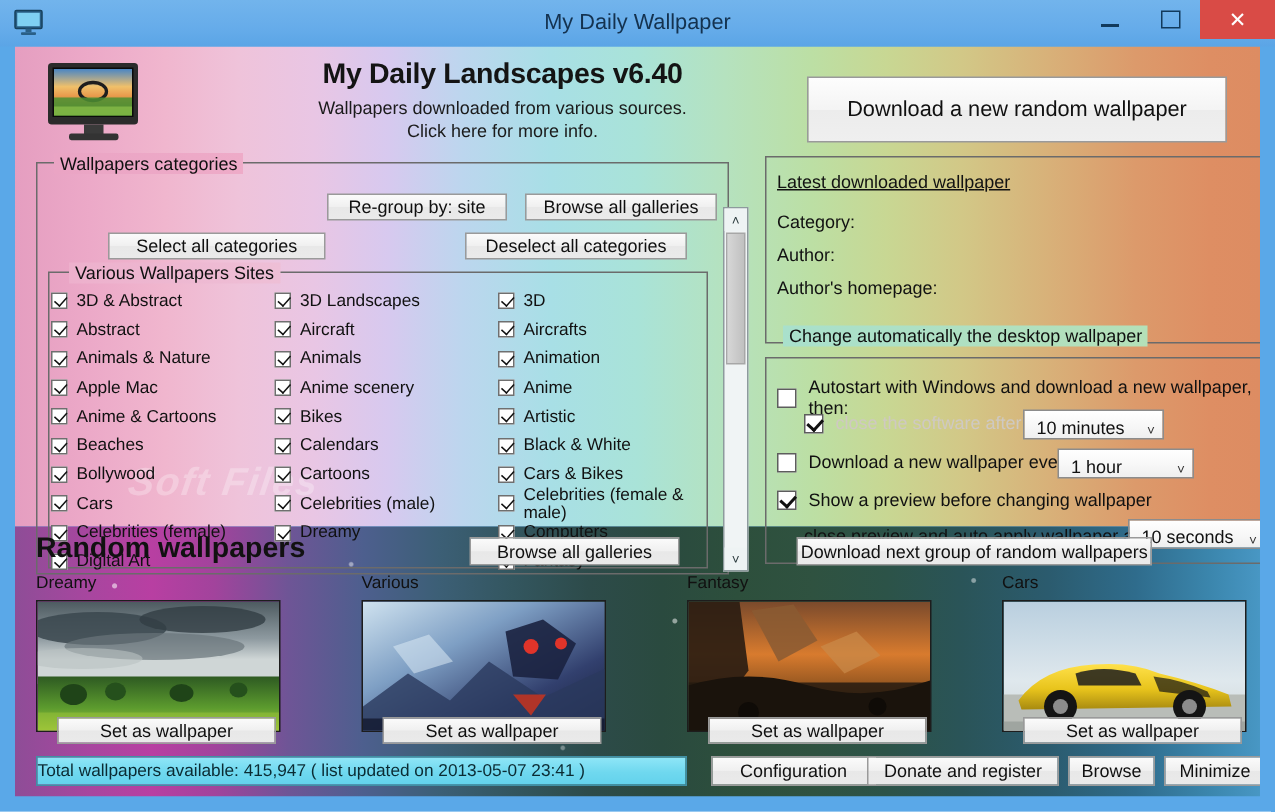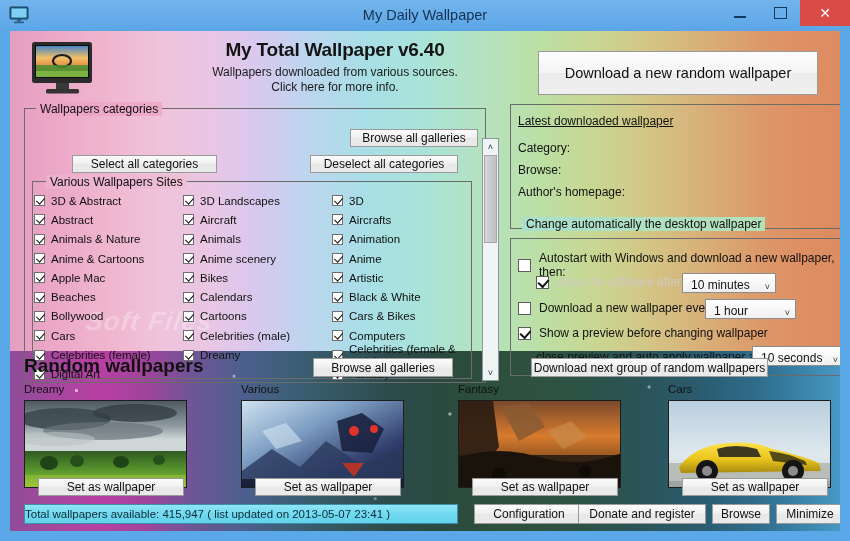--- a/index.html
+++ b/index.html
@@ -251,31 +251,32 @@
         </defs>
         <rect x="8" y="5" width="52" height="31" fill="url(#sun)"></rect>
         <ellipse cx="34" cy="20" rx="9" ry="6" fill="none" stroke="#1e1e1e" stroke-width="2.2"></ellipse>
         <rect x="8" y="24" width="52" height="12" fill="#4e8f33" opacity=".85"></rect>
         <rect x="8" y="30" width="52" height="6" fill="#8fc24a" opacity=".7"></rect>
         <rect x="28" y="42" width="13" height="7" fill="#3a3a3a"></rect>
         <rect x="18" y="48" width="33" height="4.5" rx="1.6" fill="#333"></rect>
       </svg>
     </span>
 
-    <div class="hdr-title">My Total Wallpaper v6.40</div>
+    <div class="hdr-title">My Daily Landscapes v6.40</div>
     <div class="hdr-sub">
       <div>Wallpapers downloaded from various sources.</div>
       <div class="lk">Click here for more info.</div>
     </div>
 
     <button class="btn big-dl">Download a new random wallpaper</button>
 
     <div class="gb cat-panel"></div>
     <div class="gb-legend" style="left:26px;top:71px;background:linear-gradient(90deg,#eaa4c4,#eeabc8);">Wallpapers categories</div>
 
+    <button class="btn regroup">Re-group by: site</button>
     <button class="btn browse-gal-top">Browse all galleries</button>
 
     <button class="btn sel-all">Select all categories</button>
     <button class="btn desel-all">Deselect all categories</button>
 
     <div class="gb inner-gb"></div>
     <div class="gb-legend" style="left:36px;top:144px;background:linear-gradient(90deg,#edb0cc,#eebfd6);">Various Wallpapers Sites</div>
 
     <div class="cat-list">
       <div class="cat-col c1">
@@ -286,25 +287,25 @@
           <div class="cat-item">
             <span class="cbx on"></span>
             <span>Abstract</span>
           </div>
           <div class="cat-item">
             <span class="cbx on"></span>
             <span>Animals &amp; Nature</span>
           </div>
           <div class="cat-item">
             <span class="cbx on"></span>
+            <span>Apple Mac</span>
+          </div>
+          <div class="cat-item">
+            <span class="cbx on"></span>
             <span>Anime &amp; Cartoons</span>
-          </div>
-          <div class="cat-item">
-            <span class="cbx on"></span>
-            <span>Apple Mac</span>
           </div>
           <div class="cat-item">
             <span class="cbx on"></span>
             <span>Beaches</span>
           </div>
           <div class="cat-item">
             <span class="cbx on"></span>
             <span>Bollywood</span>
           </div>
           <div class="cat-item">
@@ -382,43 +383,43 @@
           <div class="cat-item">
             <span class="cbx on"></span>
             <span>Black &amp; White</span>
           </div>
           <div class="cat-item">
             <span class="cbx on"></span>
             <span>Cars &amp; Bikes</span>
           </div>
           <div class="cat-item">
             <span class="cbx on"></span>
+            <span>Celebrities (female &amp; male)</span>
+          </div>
+          <div class="cat-item">
+            <span class="cbx on"></span>
             <span>Computers</span>
-          </div>
-          <div class="cat-item">
-            <span class="cbx on"></span>
-            <span>Celebrities (female &amp; male)</span>
           </div>
           <div class="cat-item">
             <span class="cbx on"></span>
             <span>Fantasy</span>
           </div>
         </div>
     </div>
 
     <div class="sb">
       <div class="sb-arrow up">˄</div>
       <div class="sb-thumb"></div>
       <div class="sb-arrow dn">˅</div>
     </div>
 
     <div class="gb info-panel"></div>
     <div class="info-line lw-link" style="left:508px;top:83px;">Latest downloaded wallpaper</div>
     <div class="info-line" style="left:508px;top:110px;">Category:</div>
-    <div class="info-line" style="left:508px;top:132px;">Browse:</div>
+    <div class="info-line" style="left:508px;top:132px;">Author:</div>
     <div class="info-line" style="left:508px;top:154px;">Author's homepage:</div>
 
     <div class="gb auto-panel"></div>
     <div class="gb-legend" style="left:512px;top:186px;background:linear-gradient(90deg,#a9e0cc,#b4e0b8);">Change automatically the desktop wallpaper</div>
 
     <div class="row" style="left:508px;top:220px;">
       <span class="cbx2"></span>
       <span>Autostart with Windows and download a new wallpaper, then:</span>
     </div>
 

